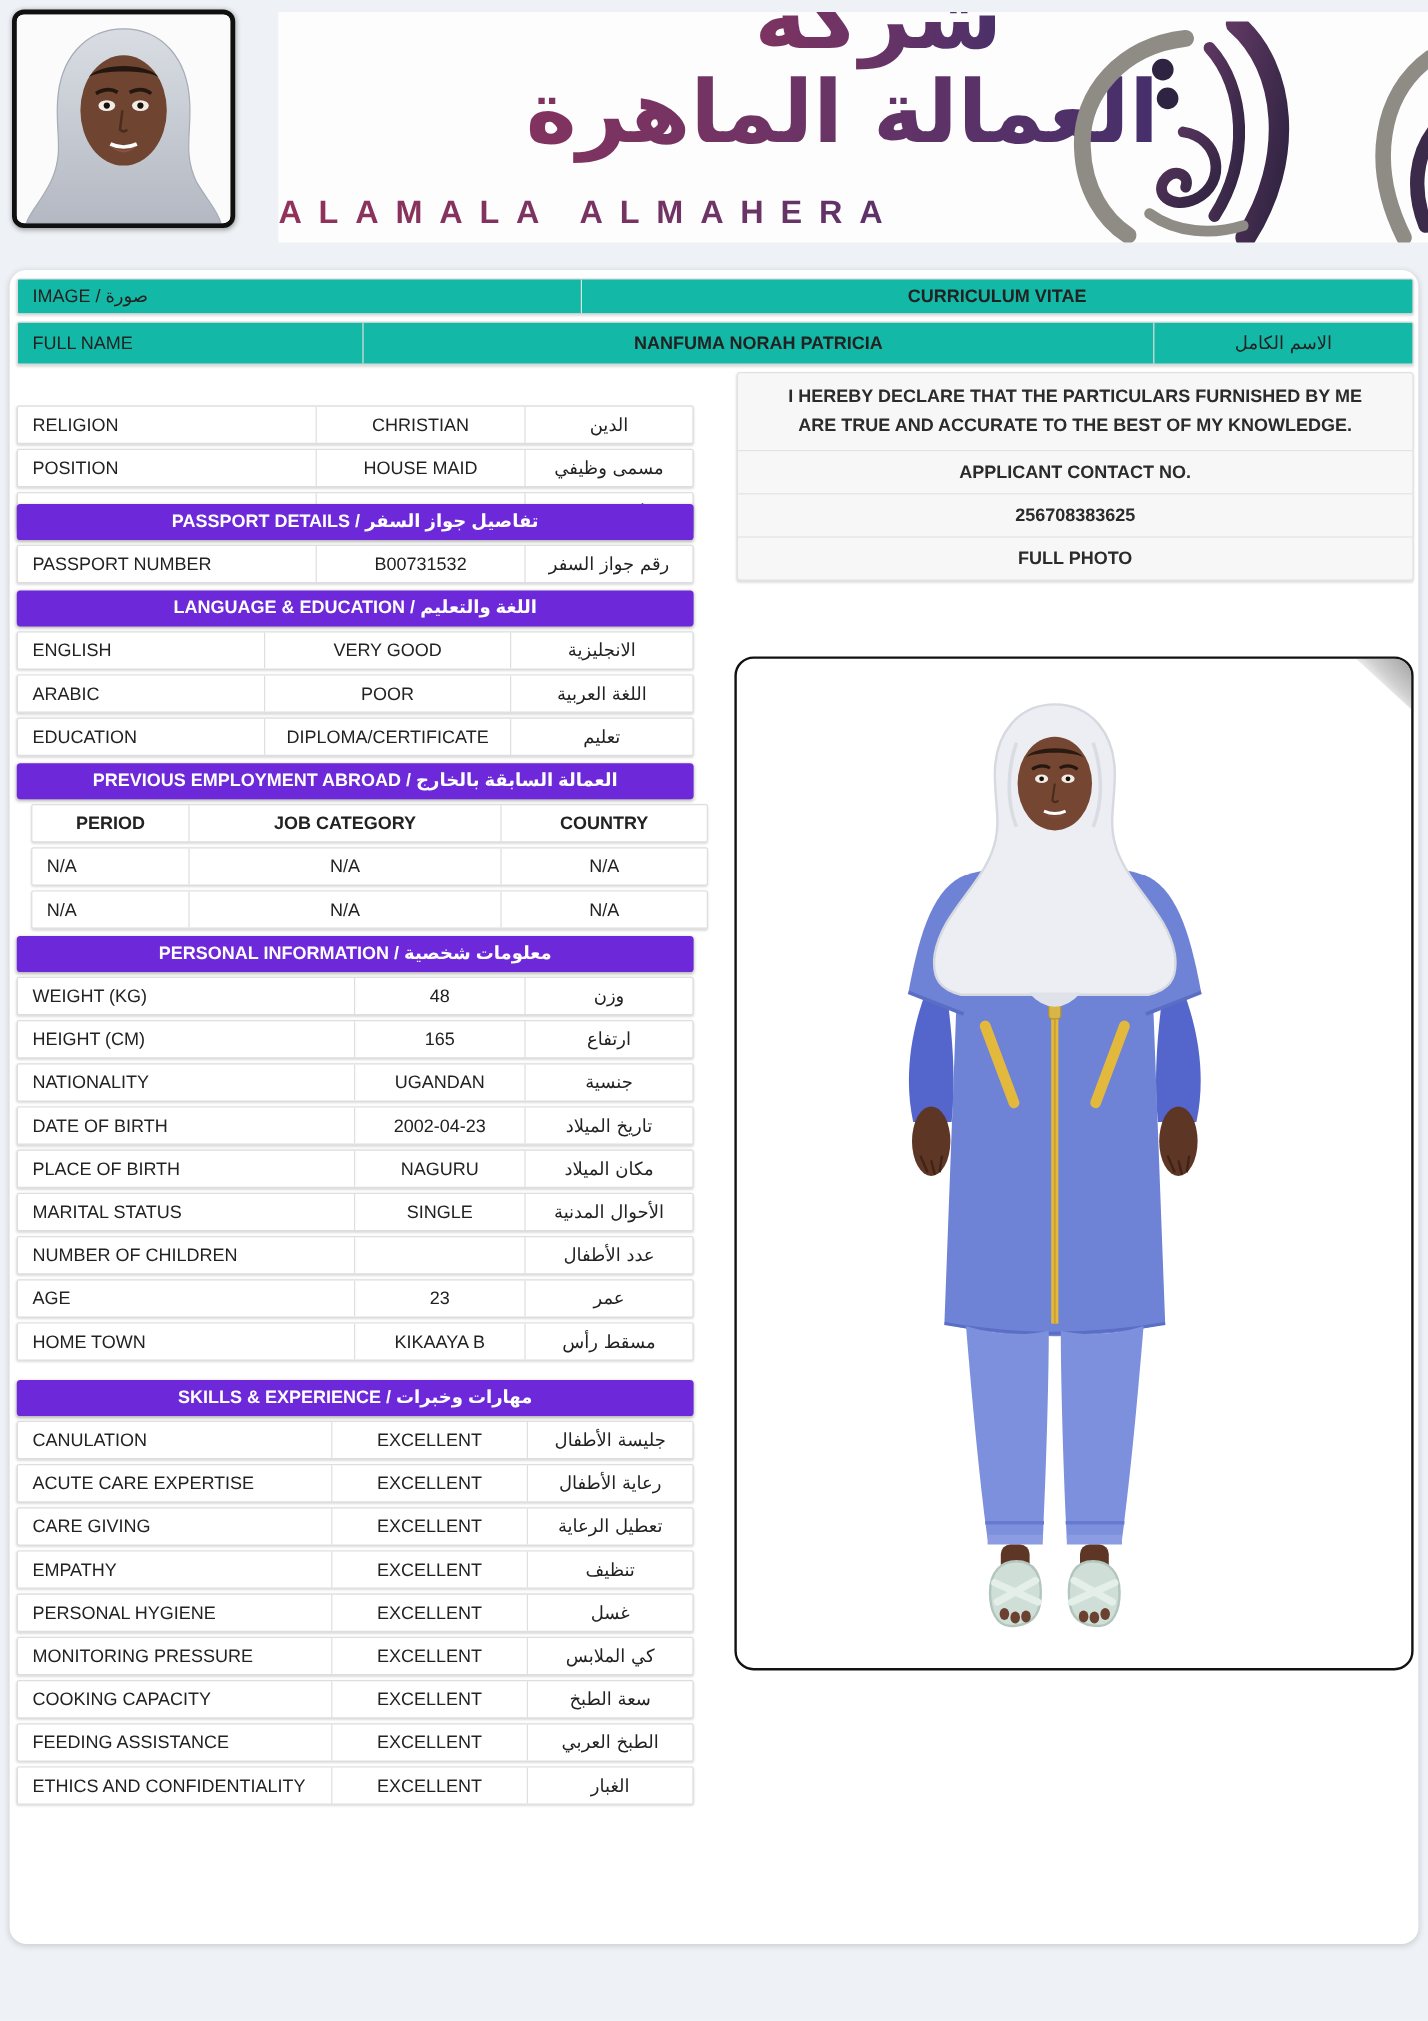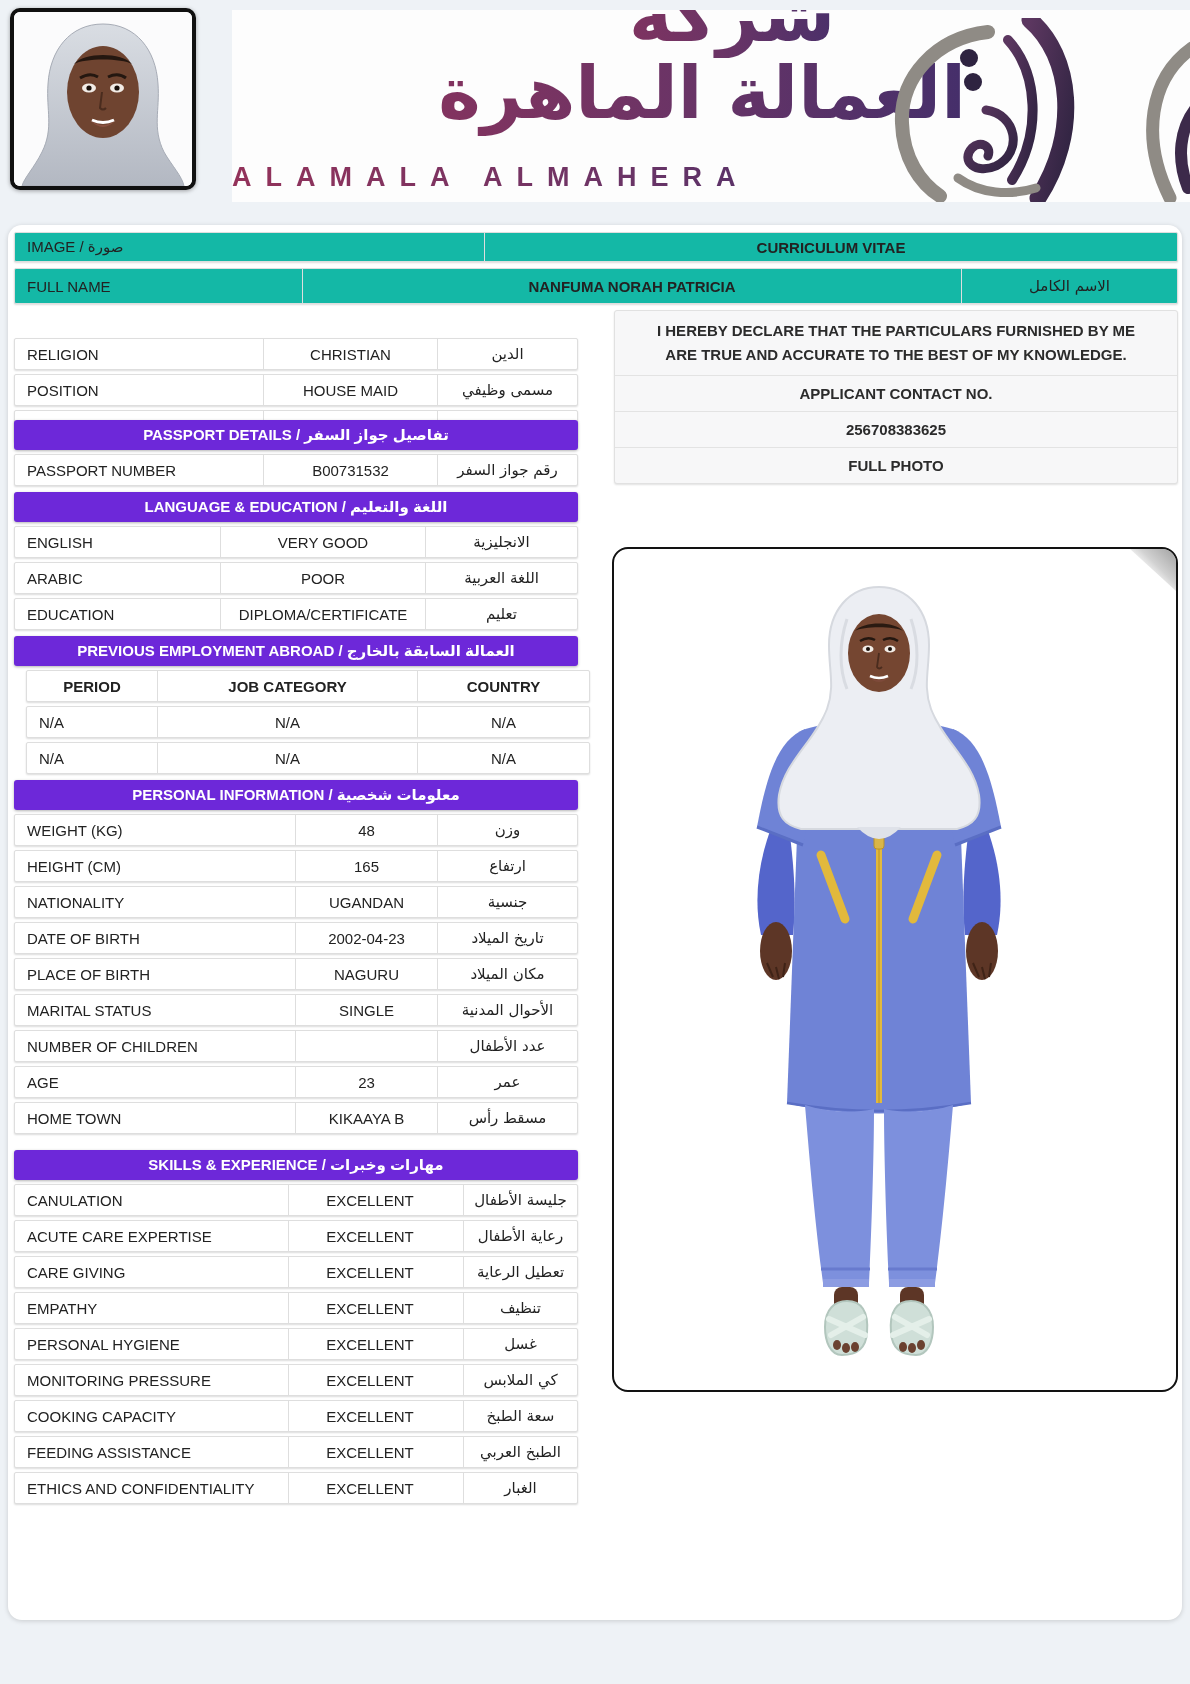--- a/index.html
+++ b/index.html
@@ -40,21 +40,21 @@
     font-weight:bold; font-size:15px; text-align:center; border-radius:3px;
     box-shadow:0 1px 3px rgba(0,0,0,.3); }
 
   .tbl { position:absolute; left:6px; width:564px; }
   .trow { display:grid; height:32px; background:#fff; border:1px solid #dedede; border-radius:2px;
     box-shadow:0 1px 2px rgba(0,0,0,.14); margin-bottom:4px; }
   .g-basic { grid-template-columns:248px 174px 1fr; }
   .g-lang  { grid-template-columns:205px 205px 1fr; }
   .g-prev  { grid-template-columns:130px 260px 1fr; }
   .g-pers  { grid-template-columns:280px 142px 1fr; }
-  .g-skill { grid-template-columns:261px 163px 1fr;gap:12px; }
+  .g-skill { grid-template-columns:261px 163px 1fr; }
 
   
   .decl { position:absolute; left:606px; top:85px; width:564px; background:#f7f7f8;
     border:1px solid #e1e1e1; border-radius:3px; box-shadow:0 1px 2px rgba(0,0,0,.12); }
   .decl > div { display:flex; align-items:center; justify-content:center; text-align:center;
     font-weight:bold; font-size:15px; color:#2b2b2b; }
   .decl > div + div { border-top:1px solid #e3e3e3; }
   .decl-text { height:64px; padding:0 38px; line-height:24px; }
   .decl-row { height:36px; }
 

